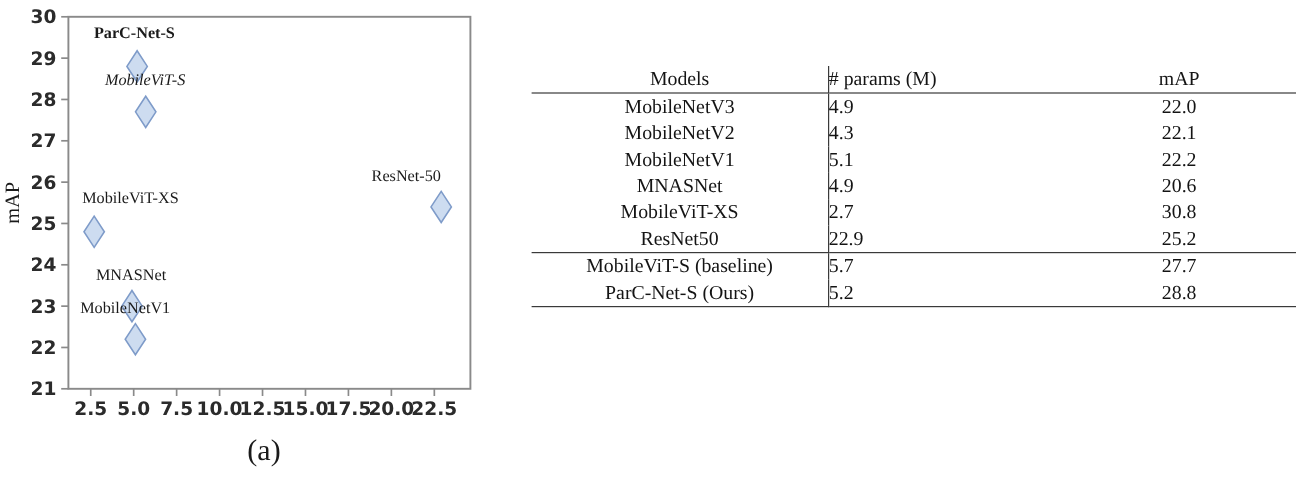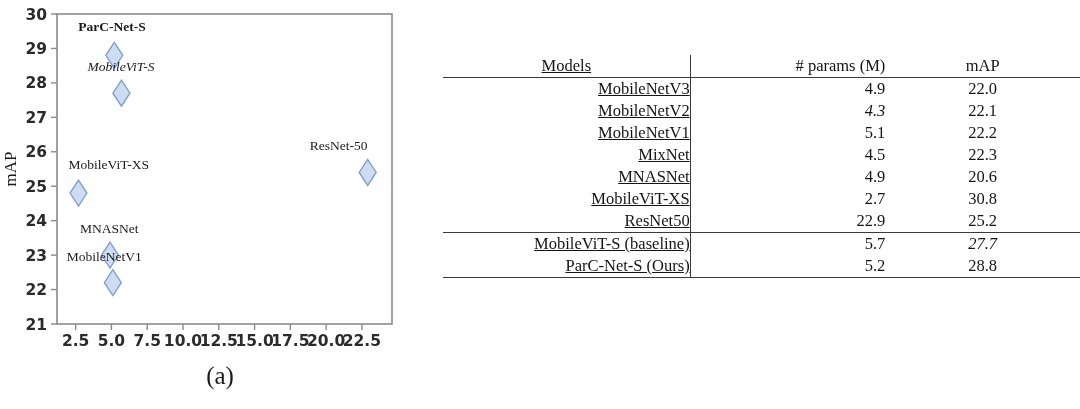--- a/index.html
+++ b/index.html
@@ -73,35 +73,35 @@
     font-size: 16.5px;
     color: #141414;
   }
   #result-table td, #result-table th {
     padding: 0;
     height: 22px;
     line-height: 22px;
     font-weight: normal;
     vertical-align: middle;
   }
-  .col-model   { width: 247px; text-align: center; text-decoration: underline; }
-  .col-params  { width: 195px; text-align: right; }
+  .col-model   { width: 247px; text-align: center; }
+  .col-params  { width: 195px; text-align: left; }
   .col-map     { width: 195px; text-align: center; }
 
   
-  tbody .col-model { text-align: right; padding-left: 57px; }
+  tbody .col-model { text-align: center; padding-left: 57px; }
   tr.rule-head  td { border-top: 1.2px solid #3a3a3a; }
   tr.rule-mid   td { border-top: 1.2px solid #3a3a3a; margin-left: 11px; }
   tr.rule-bot   td { border-bottom: 1.4px solid #3a3a3a; }
 
   
   .vdiv { border-right: 1.2px solid #3a3a3a; }
 
   .cell-bold   { font-weight: bold; margin-top: 20px; }
-  .cell-italic { font-style: italic; }
+  .cell-italic { }
 </style>
 </head>
 <body>
 
 <div id="panel-a">
   <svg id="chart-svg" width="440" height="355">
       <rect x="57" y="14" width="335" height="310" fill="none" stroke="#8a8a8a" stroke-width="1.6"></rect>
       <line x1="51" y1="324" x2="57" y2="324" stroke="#8a8a8a" stroke-width="1.4"></line>
       <text x="47" y="329.5" text-anchor="end" class="axis-tick-label">21</text>
       <line x1="51" y1="289.55555555555554" x2="57" y2="289.55555555555554" stroke="#8a8a8a" stroke-width="1.4"></line>
@@ -177,25 +177,20 @@
           <td class="col-model vdiv">MobileNetV2</td>
           <td class="col-params cell-italic">4.3</td>
           <td class="col-map ">22.1</td>
         </tr>
         <tr>
           <td class="col-model vdiv">MobileNetV1</td>
           <td class="col-params ">5.1</td>
           <td class="col-map ">22.2</td>
         </tr>
         <tr>
-          <td class="col-model vdiv">MixNet</td>
-          <td class="col-params ">4.5</td>
-          <td class="col-map ">22.3</td>
-        </tr>
-        <tr>
           <td class="col-model vdiv">MNASNet</td>
           <td class="col-params ">4.9</td>
           <td class="col-map ">20.6</td>
         </tr>
         <tr>
           <td class="col-model vdiv">MobileViT-XS</td>
           <td class="col-params cell-bold">2.7</td>
           <td class="col-map ">30.8</td>
         </tr>
         <tr>

